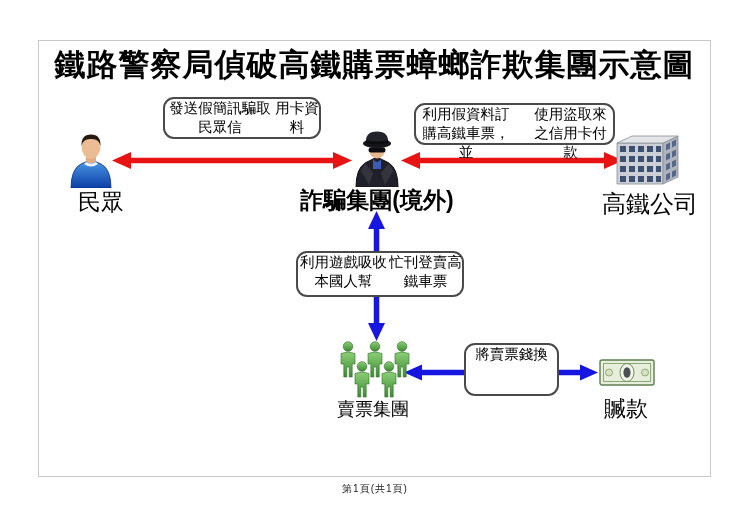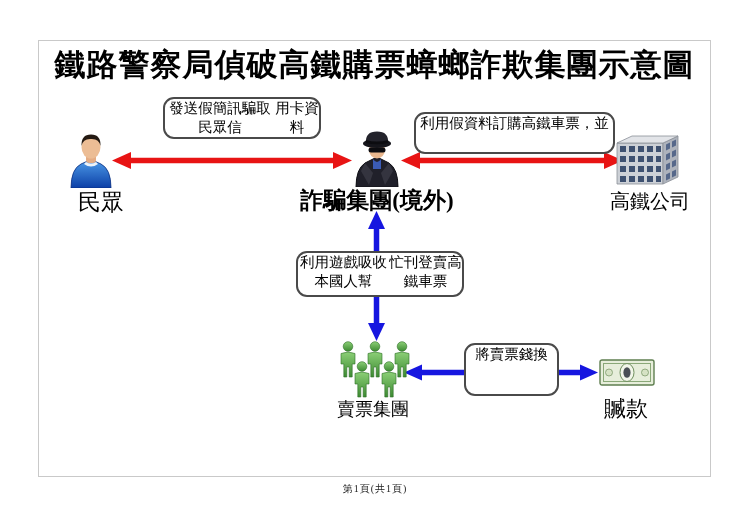--- a/index.html
+++ b/index.html
@@ -1,51 +1,51 @@
 <!DOCTYPE html>
 <html><head>
 <meta charset="utf-8">
 <style>
   html,body{margin:0;padding:0;background:#fff;}
   .page{
     position:relative;width:750px;height:530px;background:#ffffff;overflow:hidden;
-    font-family:Liberation Serif, serif;color:#000;
+    font-family:Liberation Sans, sans-serif;color:#000;
   }
   .frame{
     position:absolute;left:38px;top:40px;width:673px;height:437px;
     border:1px solid #c9c9c9;background:#fff;box-sizing:border-box;
   }
   .title{
     position:absolute;left:38px;top:44px;width:673px;text-align:center;
     font-size:31px;font-weight:600;letter-spacing:1px;white-space:nowrap;
   }
   .callout{
     position:absolute;background:#fff;border:2px solid #4a4a4a;border-radius:11px;
     box-sizing:border-box;display:flex;justify-content:center;
     text-align:center;font-size:14.5px;line-height:19px;z-index:3;
   }
   #callout-fake-sms{left:163px;top:97px;width:158px;height:42px;}
-  #callout-fake-booking{left:414px;top:112px;width:201px;height:42px;gap:12px;}
+  #callout-fake-booking{left:414px;top:103px;width:201px;height:42px;gap:12px;}
   #callout-recruit{left:296px;top:251px;width:168px;height:46px;}
   #callout-exchange{left:464px;top:343px;width:95px;height:53px;text-align:center;}
   .arrow-svg{position:absolute;z-index:1;}
   #red-arrow-left{left:110px;top:149px;}
   #red-arrow-right{left:399px;top:149px;}
   #blue-arrow-vertical{left:364px;top:209px;}
   #blue-arrow-horizontal{left:402px;top:361px;}
   .node-icon{position:absolute;z-index:2;}
   #icon-public{left:64px;top:131px;}
   #icon-fraud{left:351px;top:127px;}
   #icon-company{left:611px;top:131px;}
   #icon-sellers{left:335px;top:339px;}
   #icon-money{left:599px;top:359px;}
   .node-label{position:absolute;text-align:center;font-size:22px;z-index:2;white-space:nowrap;}
   #label-public{left:56px;top:187px;width:90px;font-size:23px;}
   #label-fraud{left:288px;top:185px;width:178px;font-size:23px;font-weight:bold;}
-  #label-company{left:601px;top:188px;width:98px;font-size:20px;}
+  #label-company{left:601px;top:188px;width:98px;font-size:24px;}
   #label-sellers{left:329px;top:397px;width:88px;font-size:18px;}
   #label-money{left:594px;top:394px;width:64px;font-size:22px;}
   .footer{
     position:absolute;left:0;top:482px;width:750px;text-align:center;
     font-size:10px;letter-spacing:1px;color:#222;
   }
 </style>
 </head>
 <body>
 
@@ -78,20 +78,21 @@
     <polygon points="2,11.5 20,3.5 20,19.5" fill="#1616e0"></polygon>
     <polygon points="196,11.5 178,3.5 178,19.5" fill="#1616e0"></polygon>
   </svg>
 
   <div class="callout" id="callout-fake-sms">
     <div>發送假簡訊騙取民眾信</div>
     <div>用卡資料</div>
   </div>
   <div class="callout" id="callout-fake-booking">
     <div>利用假資料訂購高鐵車票，並</div>
+    <div>使用盜取來之信用卡付款</div>
   </div>
   <div class="callout" id="callout-recruit">
     <div>利用遊戲吸收本國人幫</div>
     <div>忙刊登賣高鐵車票</div>
   </div>
   <div class="callout" id="callout-exchange">
     <div>將賣票錢換</div>
   </div>
 
   <svg id="icon-public" class="node-icon" width="54" height="57">

